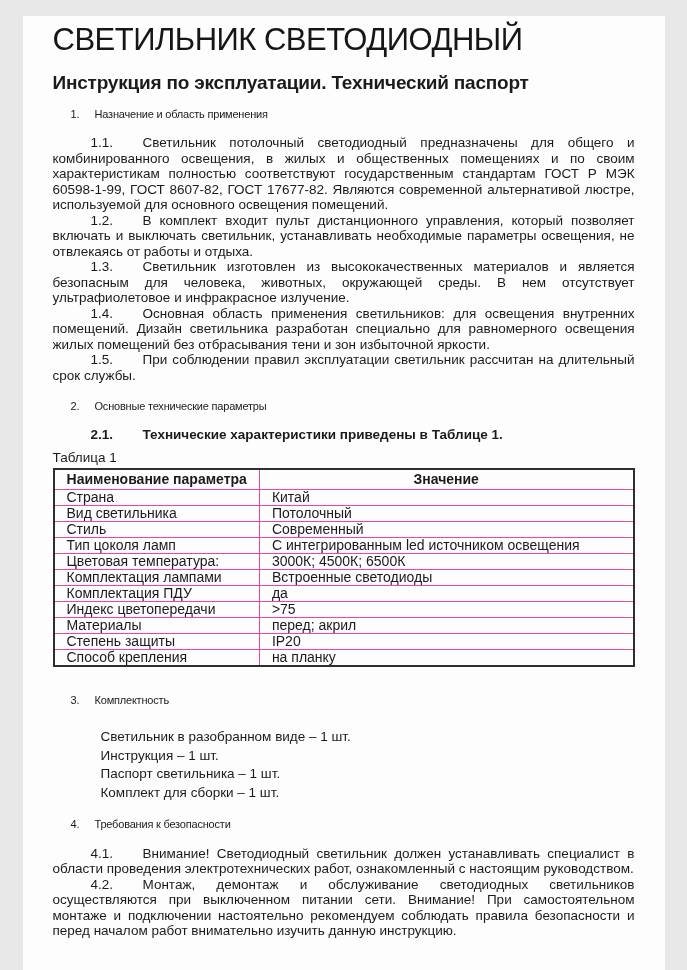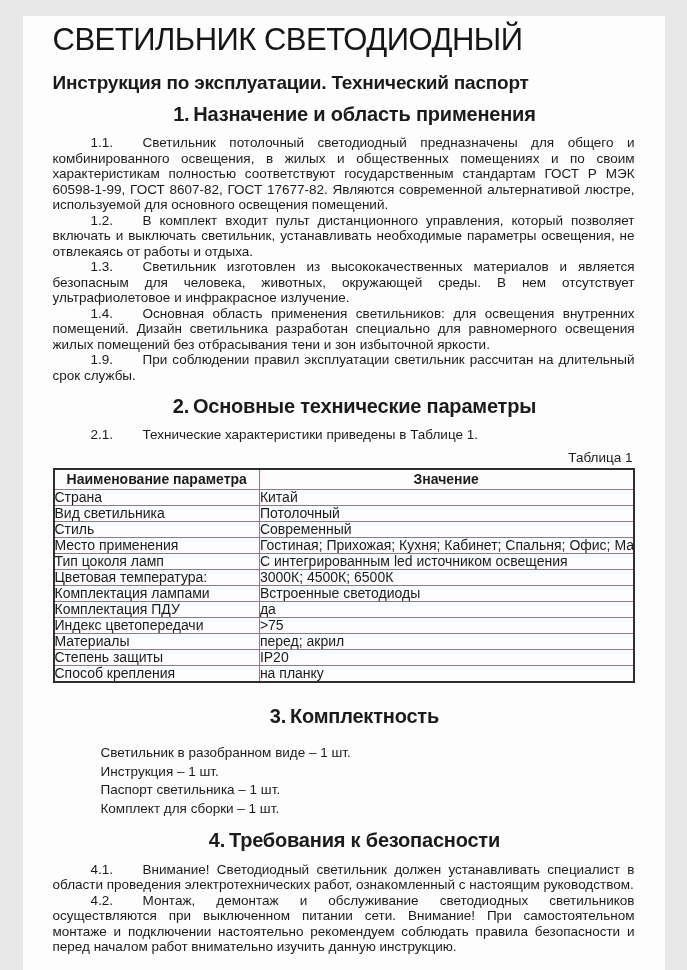--- a/index.html
+++ b/index.html
@@ -29,40 +29,39 @@
     margin: 0;
     white-space: nowrap;
   }
   .doc-subtitle {
     font-size: 19px;
     font-weight: 700;
     margin-top: 17px;
     letter-spacing: -0.2px;
   }
   .sec-h {
-    font-size: 20px;
-    font-weight: 700;
+    font-size: 11px;
+    font-weight: 400;
     letter-spacing: -0.2px;
     margin: 16px 0 0 18px;
-    text-align: center;
   }
   .sec-h .num { display: inline-block; width: 24px; }
   .sec-body { margin-top: 13px; }
   .para {
     text-align: justify;
     text-indent: 38px;
     margin: 0;
   }
   .para .pnum {
     display: inline-block;
     width: 52px;
     text-indent: 0;
   }
   .tbl-caption {
-    text-align: right;
+    text-align: left;
     margin: 8px 2px 2px 0;
   }
   table.spec {
     width: 100%;
     border-collapse: collapse;
     border: 2px solid #2e2e2e;
     table-layout: fixed;
   }
   table.spec th, table.spec td {
     border: 1px solid #ec4899;
@@ -71,48 +70,48 @@
     overflow: hidden;
     white-space: nowrap;
   }
   table.spec th {
     font-weight: 700;
     text-align: center;
     padding: 1px 4px;
     height: 17px;
   }
   table.spec td {
-    padding: 0 0 0 0;
+    padding: 0 0 0 12px;
     height: 15px;
   }
   col.c-name { width: 35.5%; }
   .kit-list { margin: 20px 0 0 48px; }
   .kit-item { line-height: 18.5px; }
-  .s2-para { margin-top: 12px; }
+  .s2-para { margin-top: 12px; font-weight: bold; }
   .s3-h { margin-top: 26px; }
   .s4-h { margin-top: 15px; }
 </style>
 </head>
 <body>
 
 <div class="page">
 
   <h1 class="doc-title">СВЕТИЛЬНИК СВЕТОДИОДНЫЙ</h1>
 
   <div class="doc-subtitle">Инструкция по эксплуатации.  Технический паспорт</div>
 
   <div class="sec-h">
     <span class="num">1.</span><span>Назначение и область применения</span>
   </div>
   <div class="sec-body">
     <p class="para"><span class="pnum">1.1.</span><span>Светильник потолочный светодиодный предназначены для общего и комбинированного освещения, в жилых и общественных помещениях и по своим характеристикам полностью соответствуют государственным стандартам ГОСТ Р МЭК 60598-1-99, ГОСТ 8607-82, ГОСТ 17677-82. Являются современной альтернативой люстре, используемой для основного освещения помещений.</span></p>
     <p class="para"><span class="pnum">1.2.</span><span>В комплект входит пульт дистанционного управления, который позволяет включать и выключать светильник, устанавливать необходимые параметры освещения, не отвлекаясь от работы и отдыха.</span></p>
     <p class="para"><span class="pnum">1.3.</span><span>Светильник изготовлен из высококачественных материалов и является безопасным для человека, животных, окружающей среды. В нем отсутствует ультрафиолетовое и инфракрасное излучение.</span></p>
     <p class="para"><span class="pnum">1.4.</span><span>Основная область применения светильников: для освещения внутренних помещений. Дизайн светильника разработан специально для равномерного освещения жилых помещений без отбрасывания тени и зон избыточной яркости.</span></p>
-    <p class="para"><span class="pnum">1.9.</span><span>При соблюдении правил эксплуатации светильник рассчитан на длительный срок службы.</span></p>
+    <p class="para"><span class="pnum">1.5.</span><span>При соблюдении правил эксплуатации светильник рассчитан на длительный срок службы.</span></p>
   </div>
 
   <div class="sec-h">
     <span class="num">2.</span><span>Основные технические параметры</span>
   </div>
   <p class="para s2-para"><span class="pnum">2.1.</span><span>Технические характеристики приведены в Таблице 1.</span></p>
 
   <div class="tbl-caption">Таблица 1</div>
 
   <table class="spec">
@@ -131,24 +130,20 @@
           <td>Страна</td>
           <td>Китай</td>
         </tr>
       <tr>
           <td>Вид светильника</td>
           <td>Потолочный</td>
         </tr>
       <tr>
           <td>Стиль</td>
           <td>Современный</td>
-        </tr>
-      <tr>
-          <td>Место применения</td>
-          <td>Гостиная; Прихожая; Кухня; Кабинет; Спальня; Офис; Магазин</td>
         </tr>
       <tr>
           <td>Тип цоколя ламп</td>
           <td>С интегрированным led источником освещения</td>
         </tr>
       <tr>
           <td>Цветовая температура:</td>
           <td>3000К; 4500К; 6500К</td>
         </tr>
       <tr>

